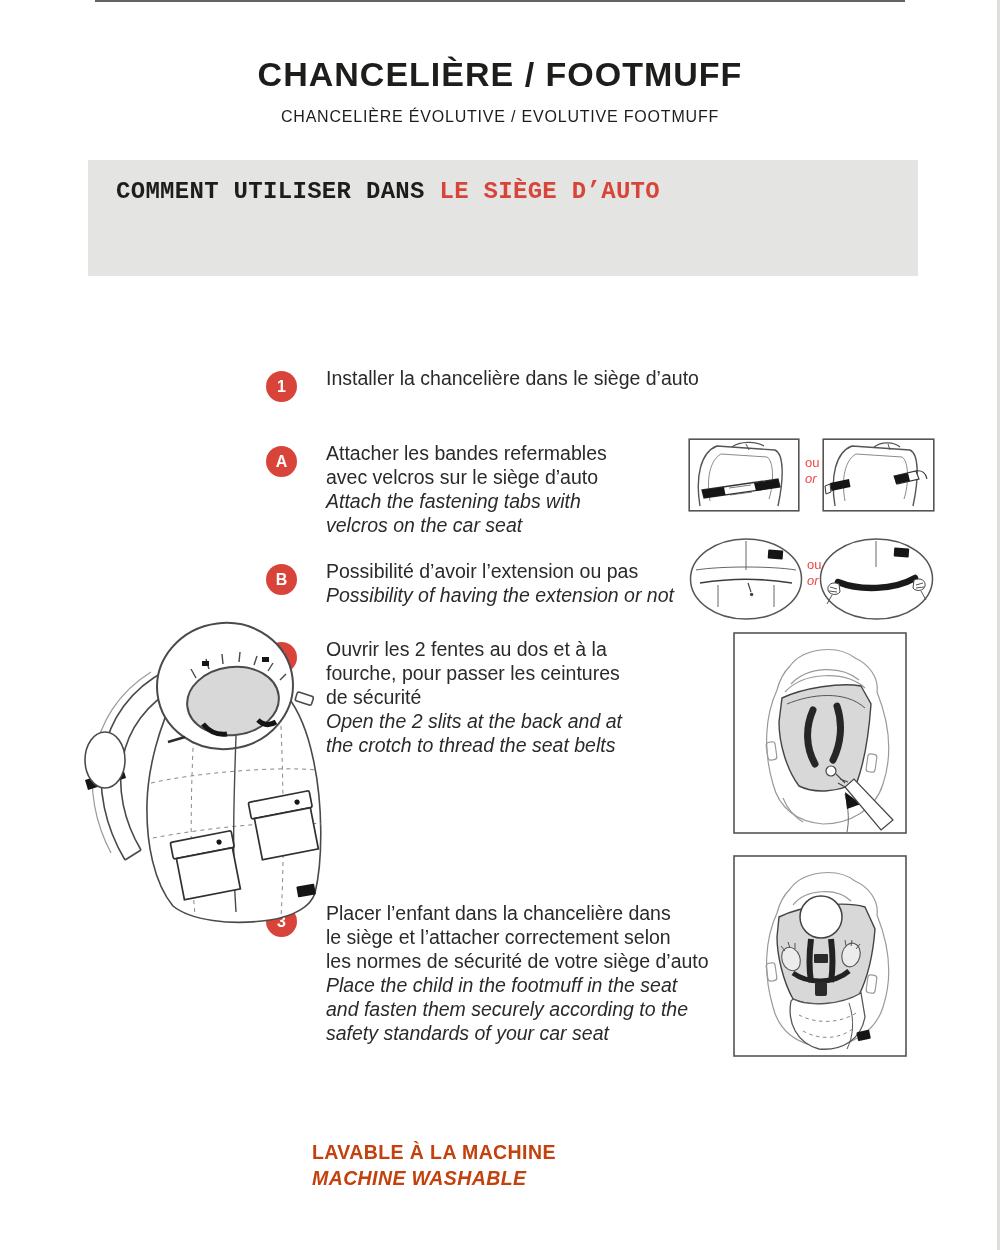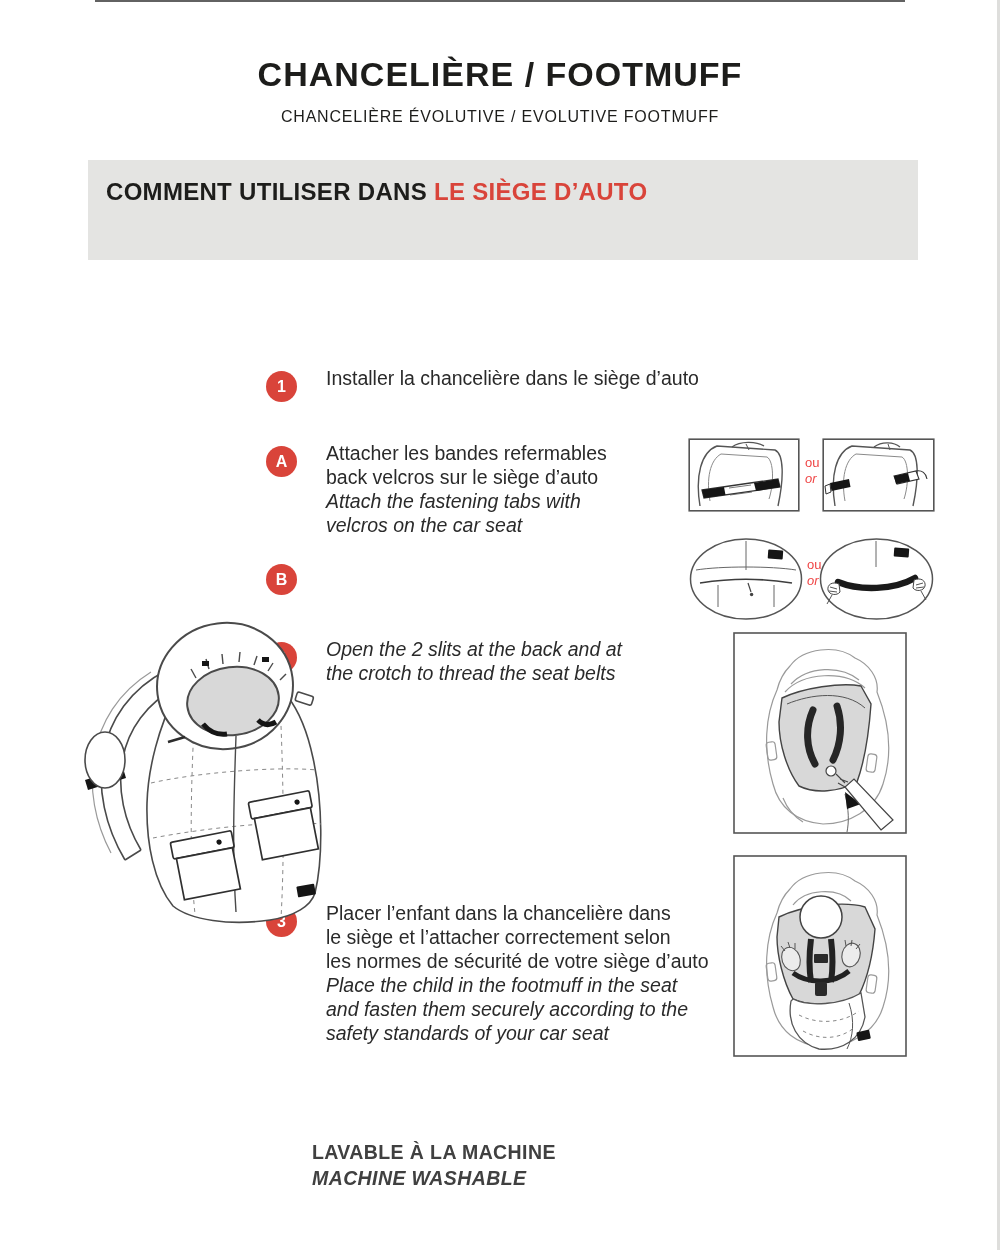--- a/index.html
+++ b/index.html
@@ -13,22 +13,22 @@
   .title {
     position:absolute; top:55px; left:0; width:100%; text-align:center;
     font-size:34px; font-weight:800; letter-spacing:1px; color:#1d1d1b;
   }
   .subtitle {
     position:absolute; top:108px; left:0; width:100%; text-align:center;
     font-size:16px; font-weight:400; letter-spacing:.8px; color:#1d1d1b;
   }
 
   .banner {
-    position:absolute; left:88px; top:160px; width:830px; height:100px;
-    background:var(--banner-gray, #e4e4e2); box-sizing:border-box; padding:15px 0 0 18px;
+    position:absolute; left:88px; top:160px; width:830px; height:116px;
+    background:var(--banner-gray, #e4e4e2); box-sizing:border-box; padding:15px 0 0 28px;font-family:Liberation Mono, monospace;
   }
   .banner .line { font-size:24px; font-weight:700; letter-spacing:.3px; line-height:34px; color:#1d1d1b; white-space:nowrap; }
   .banner .line.en { font-style:italic; }
   .red { color:var(--accent-red, #d9443a); }
 
   .step { position:absolute; left:266px; display:flex; align-items:flex-start; }
   .badge {
     flex:0 0 31px; width:31px; height:31px; border-radius:50%;
     background:var(--accent-red, #d9443a); color:#fff; font-weight:700; font-size:16px;
     display:flex; align-items:center; justify-content:center; margin-top:5px;
@@ -46,21 +46,21 @@
 
   .illus { position:absolute; }
   .illus-footmuff { left:55px; top:598px; width:280px; height:330px; }
   .illus-a1 { left:688px; top:438px; width:112px; height:74px; }
   .illus-a2 { left:822px; top:438px; width:113px; height:74px; }
   .illus-b1 { left:688px; top:537px; width:116px; height:84px; }
   .illus-b2 { left:818px; top:537px; width:117px; height:84px; }
   .illus-2  { left:733px; top:632px; width:174px; height:202px; }
   .illus-3  { left:733px; top:855px; width:174px; height:202px; }
 
-  .footer { position:absolute; left:312px; top:1139px; font-size:19.5px; font-weight:700; letter-spacing:.4px; line-height:26px; color:#404040; }
+  .footer { position:absolute; left:312px; top:1139px; font-size:19.5px; font-weight:700; letter-spacing:.4px; line-height:26px; color:#c2410c; }
   .footer .en { font-style:italic; }
 
   svg { display:block; width:100%; height:100%; }
 </style>
 </head>
 <body>
 
 <div class="page">
 
   <div class="artifact-top"></div>
@@ -77,33 +77,40 @@
     <div class="badge">1</div>
     <div class="step-text">
       <div class="fr">Installer la chancelière dans le siège d’auto</div>
     </div>
   </div>
 
   <div class="step step-a">
     <div class="badge">A</div>
     <div class="step-text">
       <div class="fr">Attacher les bandes refermables
-back velcros sur le siège d’auto</div>
+avec velcros sur le siège d’auto</div>
       <div class="en">Attach the fastening tabs with
 velcros on the car seat</div>
     </div>
   </div>
 
   <div class="step step-b">
     <div class="badge">B</div>
+    <div class="step-text">
+      <div class="fr">Possibilité d’avoir l’extension ou pas</div>
+      <div class="en">Possibility of having the extension or not</div>
+    </div>
   </div>
 
   <div class="step step-2">
     <div class="badge">2</div>
     <div class="step-text">
+      <div class="fr">Ouvrir les 2 fentes au dos et à la
+fourche, pour passer les ceintures
+de sécurité</div>
       <div class="en">Open the 2 slits at the back and at
 the crotch to thread the seat belts</div>
     </div>
   </div>
 
   <div class="step step-3">
     <div class="badge">3</div>
     <div class="step-text">
       <div class="fr">Placer l’enfant dans la chancelière dans
 le siège et l’attacher correctement selon

